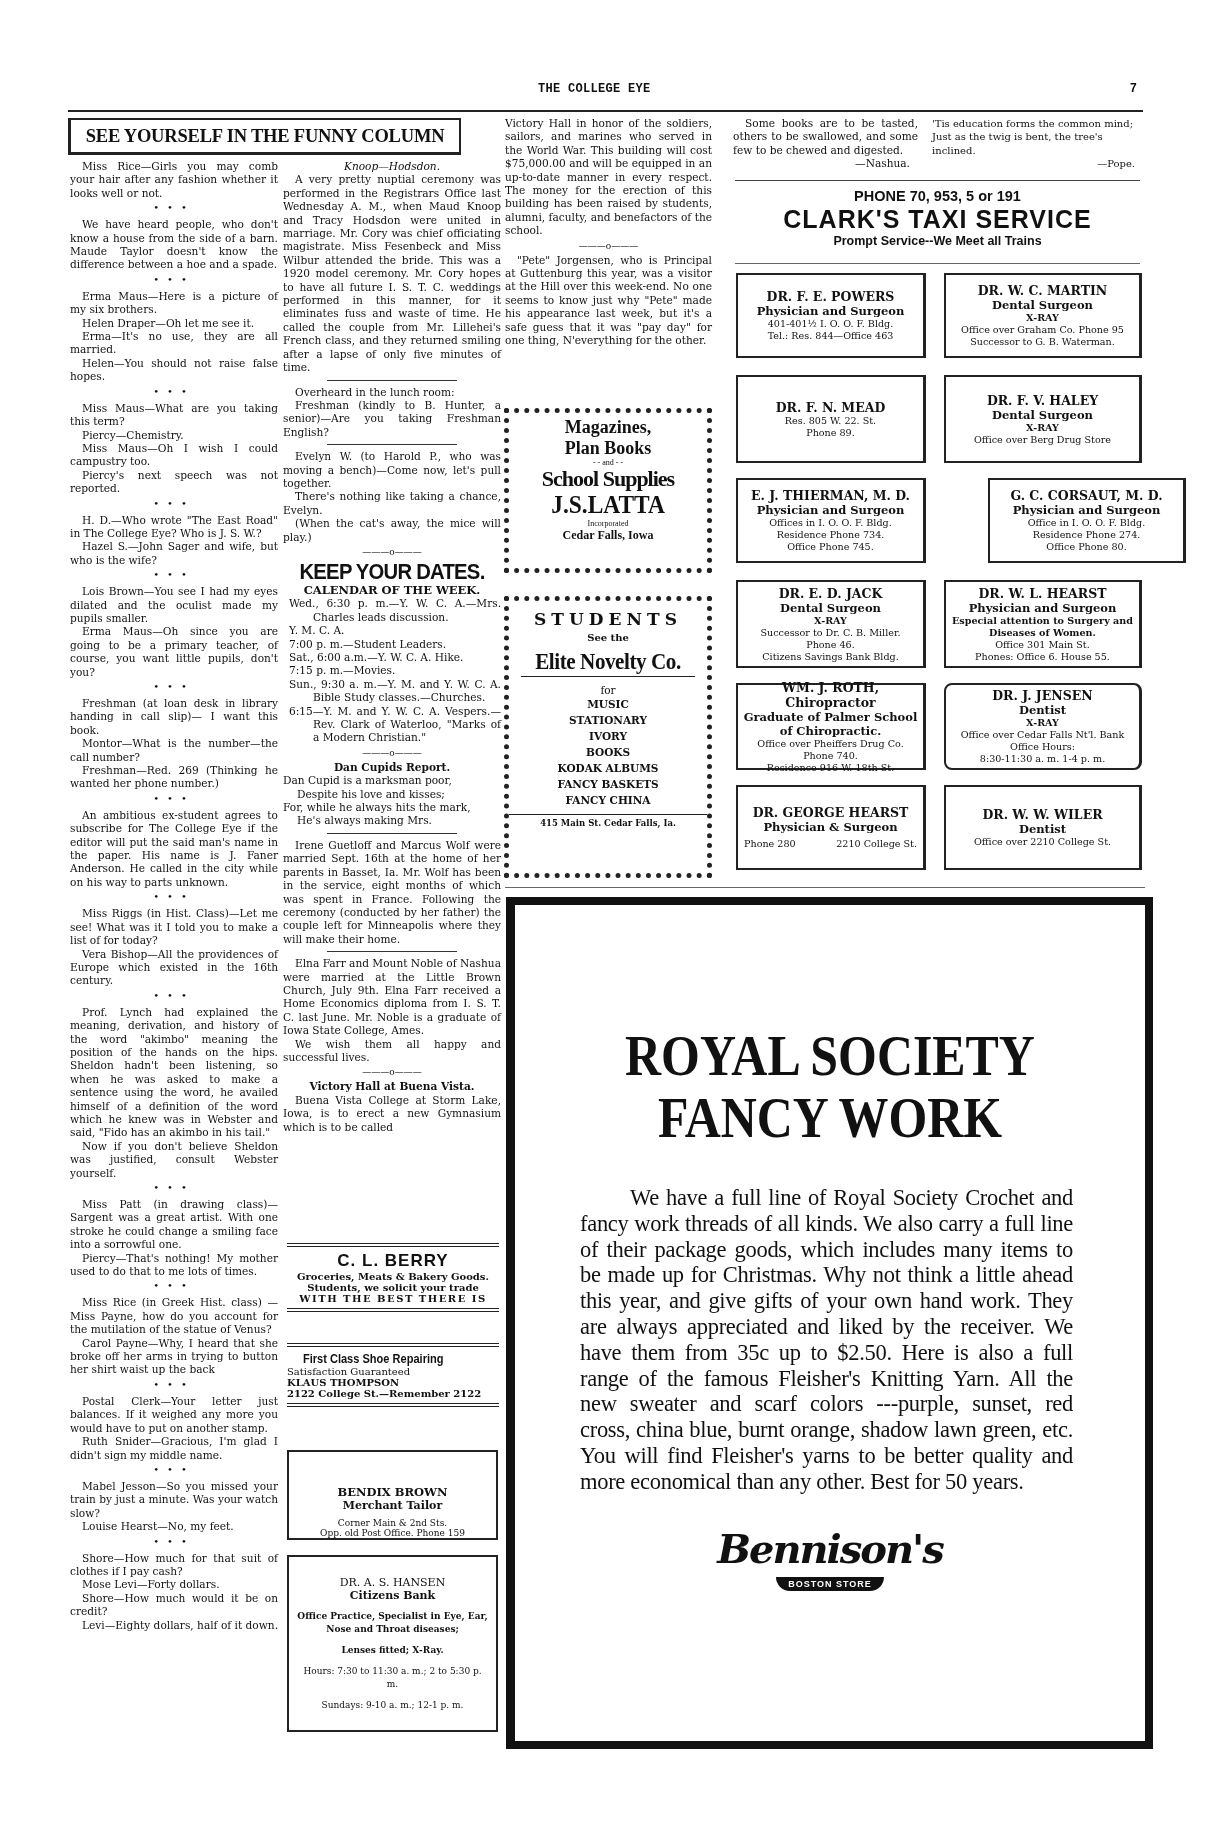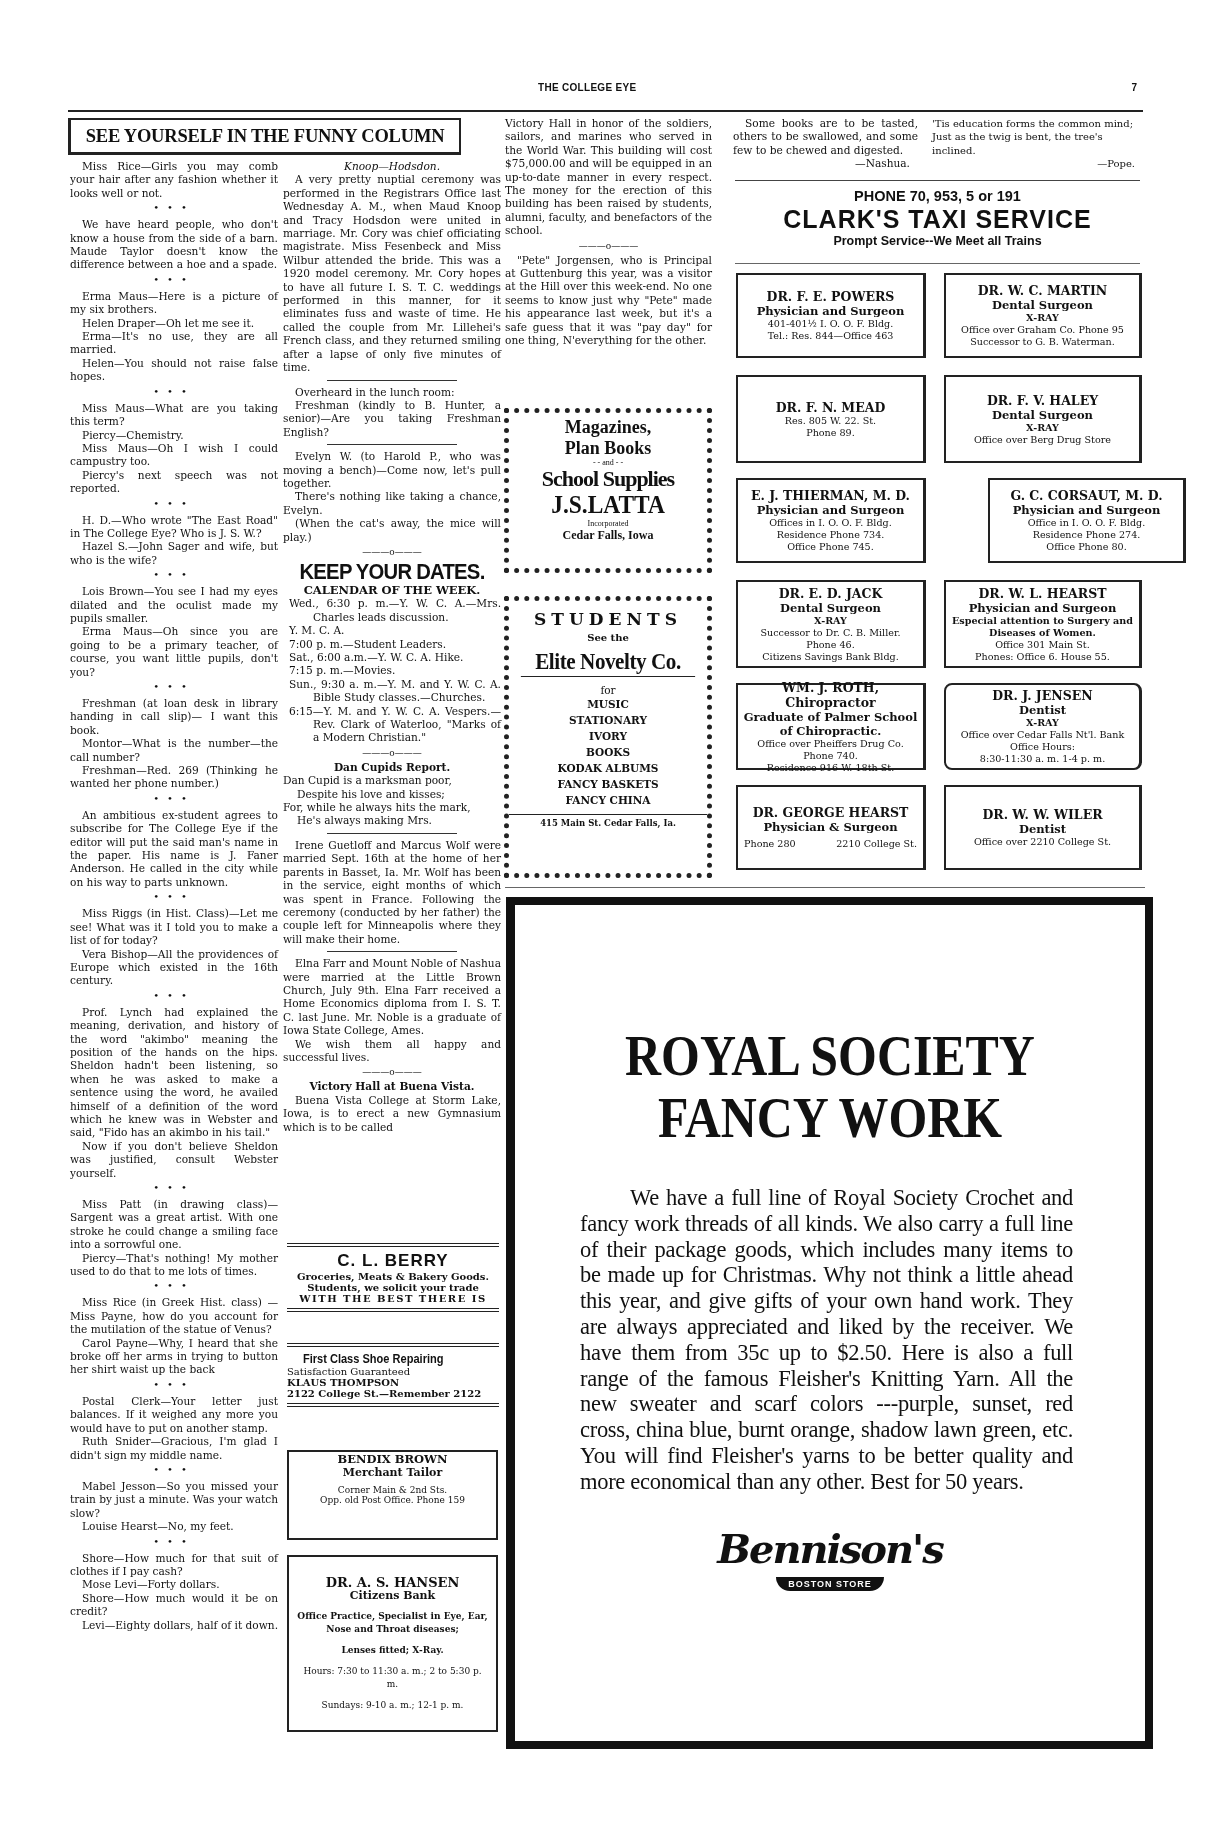--- a/index.html
+++ b/index.html
@@ -1,18 +1,18 @@
 <!DOCTYPE html>
 <html><head>
 <meta charset="utf-8">
 <style>
   html, body { margin:0; padding:0; background:#ffffff; }
   body { width:1213px; height:1838px; position:relative; overflow:hidden; font-family:"DejaVu Serif", "Liberation Serif", serif; color:#111; }
   .abs { position:absolute; }
-  .masthead { top:78px; left:68px; width:1075px; height:20px; font-family:Liberation Sans, sans-serif; font-weight:bold; font-size:10px; }
+  .masthead { top:78px; left:68px; width:1075px; height:20px; font-family:Liberation Mono, monospace; font-weight:bold; font-size:12px; }
   .masthead .title { position:absolute; left:470px; top:4px; letter-spacing:0.3px; }
   .masthead .pageno { position:absolute; right:6px; top:4px; }
   .rule-top { top:110px; left:68px; width:1075px; height:2px; background:#222; }
   .col { font-size:10.6px; line-height:13.4px; text-align:justify; }
   .col p { margin:0; text-indent:12px; }
   .col p.noindent { text-indent:0; }
   .dots { text-align:center; font-size:10px; letter-spacing:8px; margin:2px 0 4px; line-height:12px; }
   .funny-head { top:118px; left:68px; width:388px; height:32px; border:2px solid #222; border-left-width:3px; border-bottom-width:3px; font-family:"Liberation Serif", serif; font-weight:bold; font-size:18.5px; display:flex; align-items:center; justify-content:center; letter-spacing:-0.2px; }
   .sep { height:0; border-top:1px solid #333; width:60%; margin:5px auto; }
   .sep-o { text-align:center; font-size:9px; line-height:10px; margin:3px 0; }
@@ -141,28 +141,28 @@
   <div style="font-weight:bold; font-size:10px;">Groceries, Meats &amp; Bakery Goods.</div>
   <div style="font-weight:bold; font-size:10px;">Students, we solicit your trade</div>
   <div style="font-weight:bold; font-size:10px; letter-spacing:1.5px;">WITH THE BEST THERE IS</div>
 </div>
 <div class="abs" style="top:1343px; left:287px; width:212px; border-top:4px double #222; border-bottom:4px double #222; padding:4px 0;">
   <div class="ad-sans" style="font-size:13px; transform:scaleX(0.85);">First Class Shoe Repairing</div>
   <div style="font-size:10px;">Satisfaction Guaranteed</div>
   <div style="font-weight:bold; font-size:10px;">KLAUS THOMPSON</div>
   <div style="font-weight:bold; font-size:10px;">2122 College St.—Remember 2122</div>
 </div>
-<div class="abs ad-box" style="top:1450px; left:287px; width:207px; height:86px; display:flex; flex-direction:column; justify-content:flex-start; font-size:9px;">
+<div class="abs ad-box" style="top:1450px; left:287px; width:207px; height:86px; display:flex; flex-direction:column; justify-content:flex-end; font-size:9px;">
   <div style="font-weight:bold; font-size:11.5px;">BENDIX BROWN</div>
   <div style="font-weight:bold; font-size:11px; margin-bottom:6px;">Merchant Tailor</div>
   <div>Corner Main &amp; 2nd Sts.</div>
   <div>Opp. old Post Office. Phone 159</div>
 </div>
 <div class="abs ad-box" style="top:1555px; left:287px; width:207px; height:173px; display:flex; flex-direction:column; justify-content:center; font-size:9px; line-height:13px;">
-  <div style="font-weight:bold; font-size:13px;">DR. A. S. HANSEN</div>
+  <div style="font-weight:normal; font-size:11px;">DR. A. S. HANSEN</div>
   <div style="font-weight:bold; font-size:11px; margin-bottom:8px;">Citizens Bank</div>
   <div style="font-weight:bold; padding:0 4px; margin-bottom:8px;">Office Practice, Specialist in Eye, Ear, Nose and Throat diseases;</div>
   <div style="font-weight:bold; margin-bottom:8px;">Lenses fitted; X-Ray.</div>
   <div style="padding:0 14px; margin-bottom:8px;">Hours: 7:30 to 11:30 a. m.; 2 to 5:30 p. m.</div>
   <div>Sundays: 9-10 a. m.; 12-1 p. m.</div>
 </div>
 
 <div class="abs col" style="top:117px; left:505px; width:207px;">
   <p class="noindent">Victory Hall in honor of the soldiers, sailors, and marines who served in the World War. This building will cost $75,000.00 and will be equipped in an up-to-date manner in every respect. The money for the erection of this building has been raised by students, alumni, faculty, and benefactors of the school.</p>
   <div class="sep-o">———o———</div>

